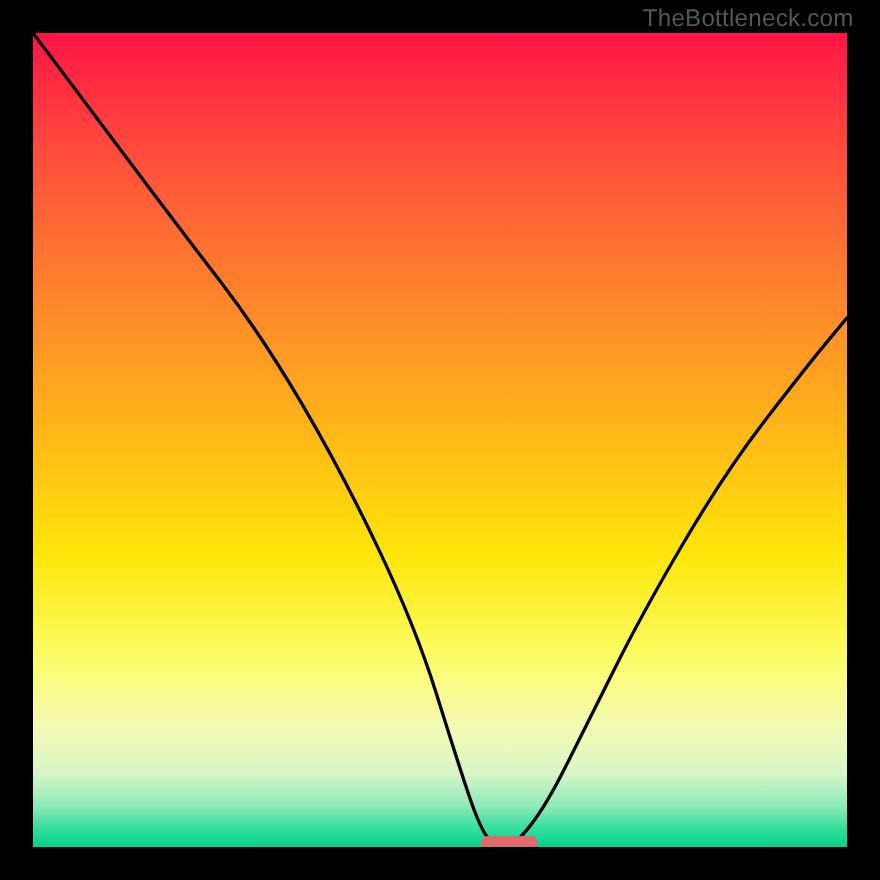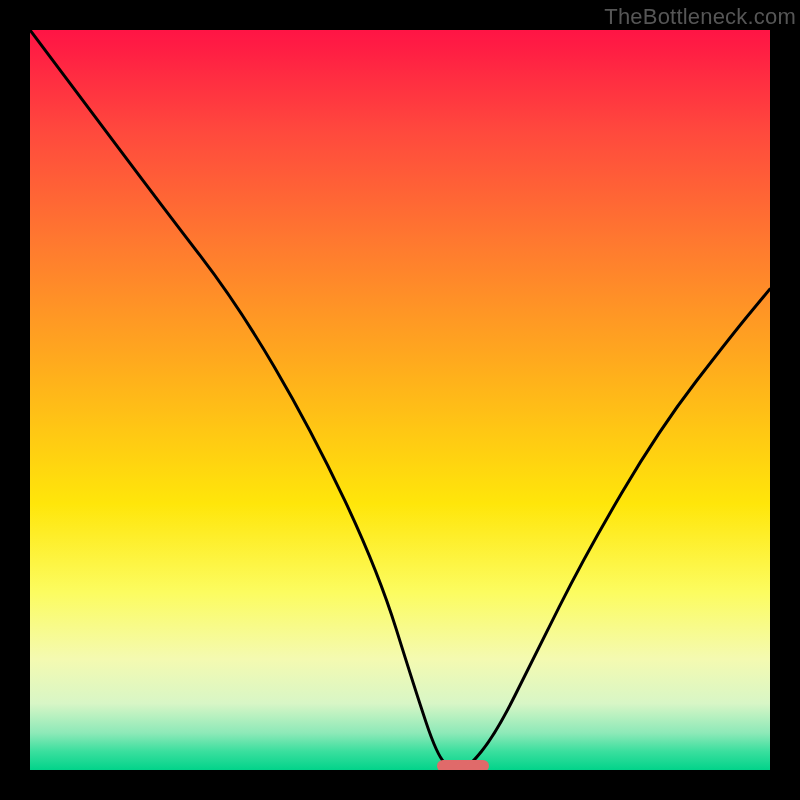--- a/index.html
+++ b/index.html
@@ -13,21 +13,21 @@
   }
   .container {
     position: relative;
     width: 800px;
     height: 800px;
     background: #000;
   }
   .watermark {
     position: absolute;
     top: 4px;
-    right: 4px;
+    right: 24px;
     color: #565656;
     font-size: 22px;
     font-weight: 500;
     letter-spacing: 0.2px;
     z-index: 5;
   }
   .plot-area {
     position: absolute;
     left: 30px;
     top: 30px;

